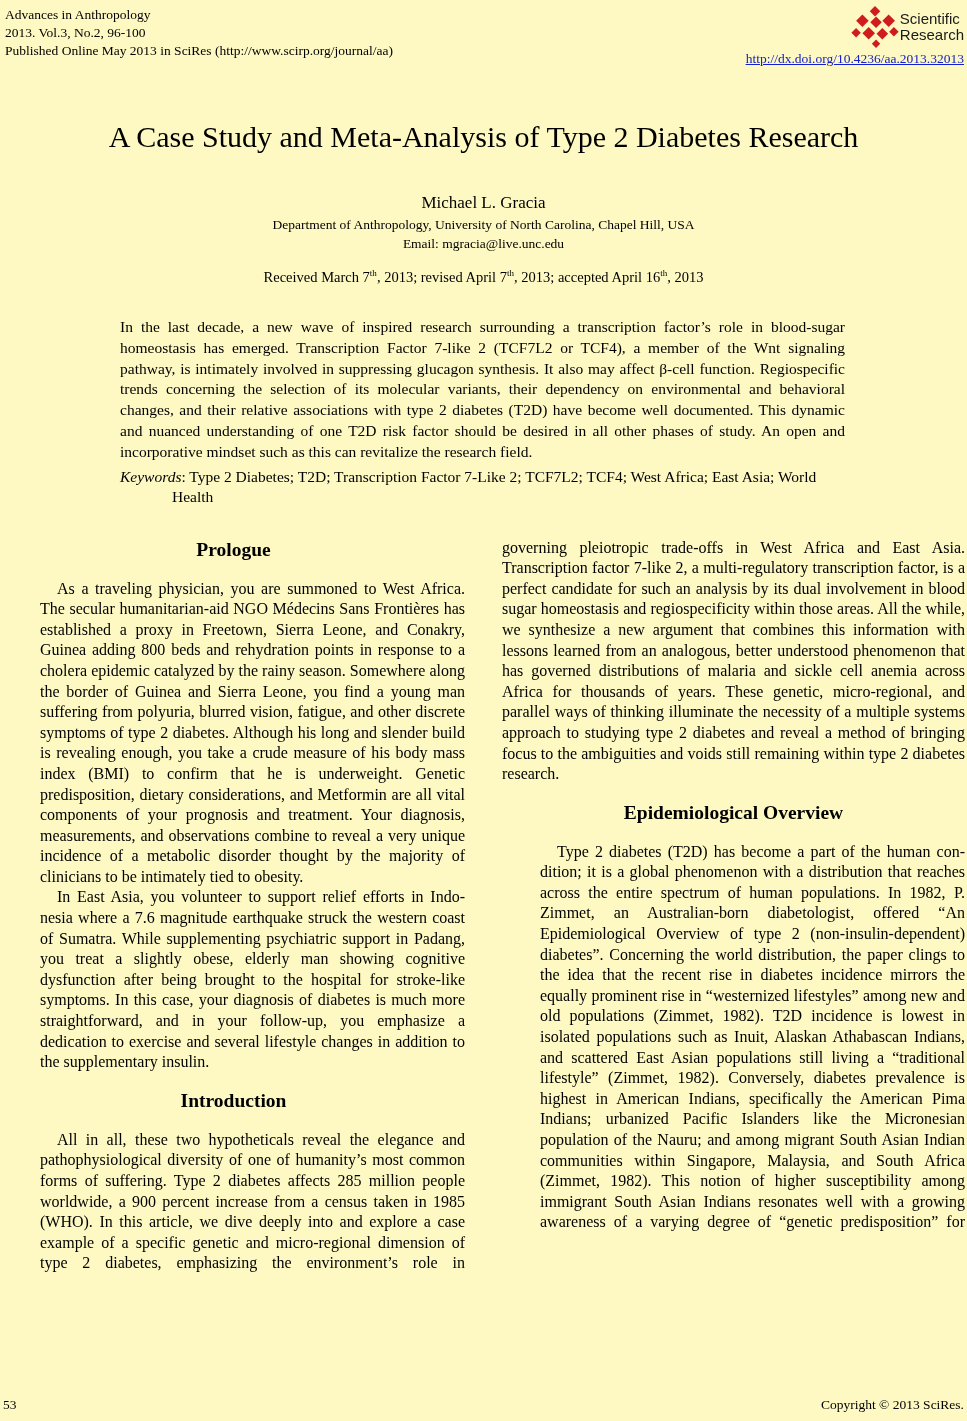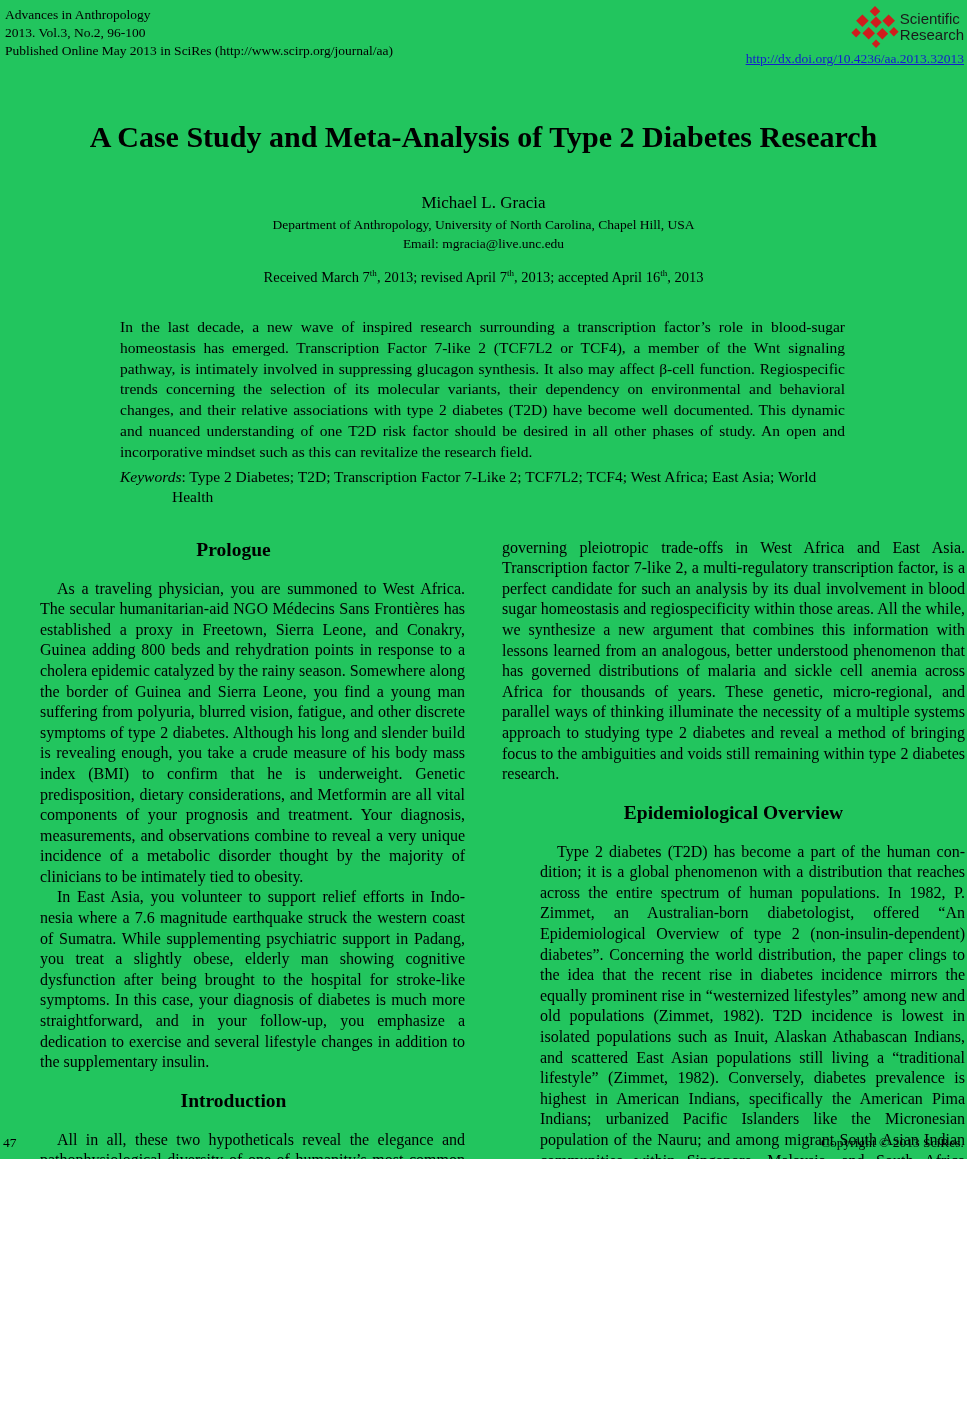--- a/index.html
+++ b/index.html
@@ -1,34 +1,34 @@
 <!DOCTYPE html>
 <html lang="en"><head>
 <meta charset="utf-8">
 <style>
   * { box-sizing: border-box; }
   html, body { margin: 0; padding: 0; background: #ffffff; }
   .page {
     position: relative;
     width: 967px;
-    height: 1159px;
-    background: #22c55e;
+    height: 1421px;
+    background: #fef9c3;
     color: #000000;
     font-family: "Liberation Serif", "DejaVu Serif", serif;
     overflow: hidden;
   }
   
   .hdr { display: flex; justify-content: space-between; align-items: flex-start; padding: 6px 3px 0 5px; }
   .hdr-left div { font-size: 13.5px; line-height: 18px; white-space: nowrap; }
   .hdr-right { display: flex; flex-direction: column; align-items: flex-end; }
   .logo-row { display: flex; align-items: center; }
   .logo-text { font-family: "Liberation Sans", "DejaVu Sans", sans-serif; font-size: 15px; line-height: 16px; color: #1a1a1a; }
   .doi { font-size: 13.5px; color: #1420cc; text-decoration: underline; margin-top: 3px; cursor: pointer; }
   
-  h1 { font-size: 30px; font-weight: bold; text-align: center; margin: 52px 10px 0; line-height: 36px; }
+  h1 { font-size: 30px; font-weight: normal; text-align: center; margin: 52px 10px 0; line-height: 36px; }
   .author   { text-align: center; font-size: 17px;   line-height: 20px; margin-top: 38px; }
   .affil    { text-align: center; font-size: 13.5px; line-height: 17px; margin-top: 3px; }
   .email    { text-align: center; font-size: 13.5px; line-height: 17px; margin-top: 2px; }
   .received { text-align: center; font-size: 14.5px; line-height: 18px; margin-top: 16px; }
   sup { font-size: 9px; vertical-align: super; line-height: 0; }
   .copyright { font-size: 14px;   line-height: 19.5px; text-align: justify; margin: 21px 122px 0 120px; }
   .abstract  { font-size: 15.5px; line-height: 20.8px; text-align: justify; margin: 31px 122px 0 120px; hyphens: manual; }
   .keywords  { font-size: 15.5px; line-height: 20.5px; margin: 4px 122px 0 120px; padding-left: 52px; text-indent: -52px; }
   .kw-label { font-style: italic; }
   
@@ -101,17 +101,17 @@
       <p class="indent cont">All in all, these two hypotheticals reveal the elegance and pathophysiological diversity of one of humanity’s most com­mon forms of suffering. Type 2 diabetes affects 285 million people worldwide, a 900 percent increase from a census taken in 1985 (WHO). In this article, we dive deeply into and explore a case example of a specific genetic and micro-regional dimen­sion of type 2 diabetes, emphasizing the environment’s role in</p>
     </div>
     <div class="col">
       <p>governing pleiotropic trade-offs in West Africa and East Asia. Transcription factor 7-like 2, a multi-regulatory transcription factor, is a perfect candidate for such an analysis by its dual involvement in blood sugar homeostasis and regiospecificity within those areas. All the while, we synthesize a new argument that combines this information with lessons learned from an analogous, better understood phenomenon that has governed distributions of malaria and sickle cell anemia across Africa for thousands of years. These genetic, micro-regional, and parallel ways of thinking illuminate the necessity of a multiple systems approach to studying type 2 diabetes and reveal a method of bringing focus to the ambiguities and voids still remaining within type 2 diabetes research.</p>
       <h2>Epidemiological Overview</h2>
       <p class="indent cont">Type 2 diabetes (T2D) has become a part of the human con­dition; it is a global phenomenon with a distribution that reaches across the entire spectrum of human populations. In 1982, P. Zimmet, an Australian-born diabetologist, offered “An Epidemiological Overview of type 2 (non-insulin-dependent) diabetes”. Concerning the world distribution, the paper clings to the idea that the recent rise in diabetes incidence mirrors the equally prominent rise in “westernized lifestyles” among new and old populations (Zimmet, 1982). T2D incidence is lowest in isolated populations such as Inuit, Alaskan Athabascan Indi­ans, and scattered East Asian populations still living a “tradi­tional lifestyle” (Zimmet, 1982). Conversely, diabetes preva­lence is highest in American Indians, specifically the American Pima Indians; urbanized Pacific Islanders like the Micronesian population of the Nauru; and among migrant South Asian In­dian communities within Singapore, Malaysia, and South Af­rica (Zimmet, 1982). This notion of higher susceptibility among immigrant South Asian Indians resonates well with a growing awareness of a varying degree of “genetic predisposition” for</p>
     </div>
   </div>
 
   <div class="footer">
-    <span>47</span>
+    <span>53</span>
     <span>Copyright © 2013 SciRes.</span>
   </div>
 
 </div>
 
 </body></html>

